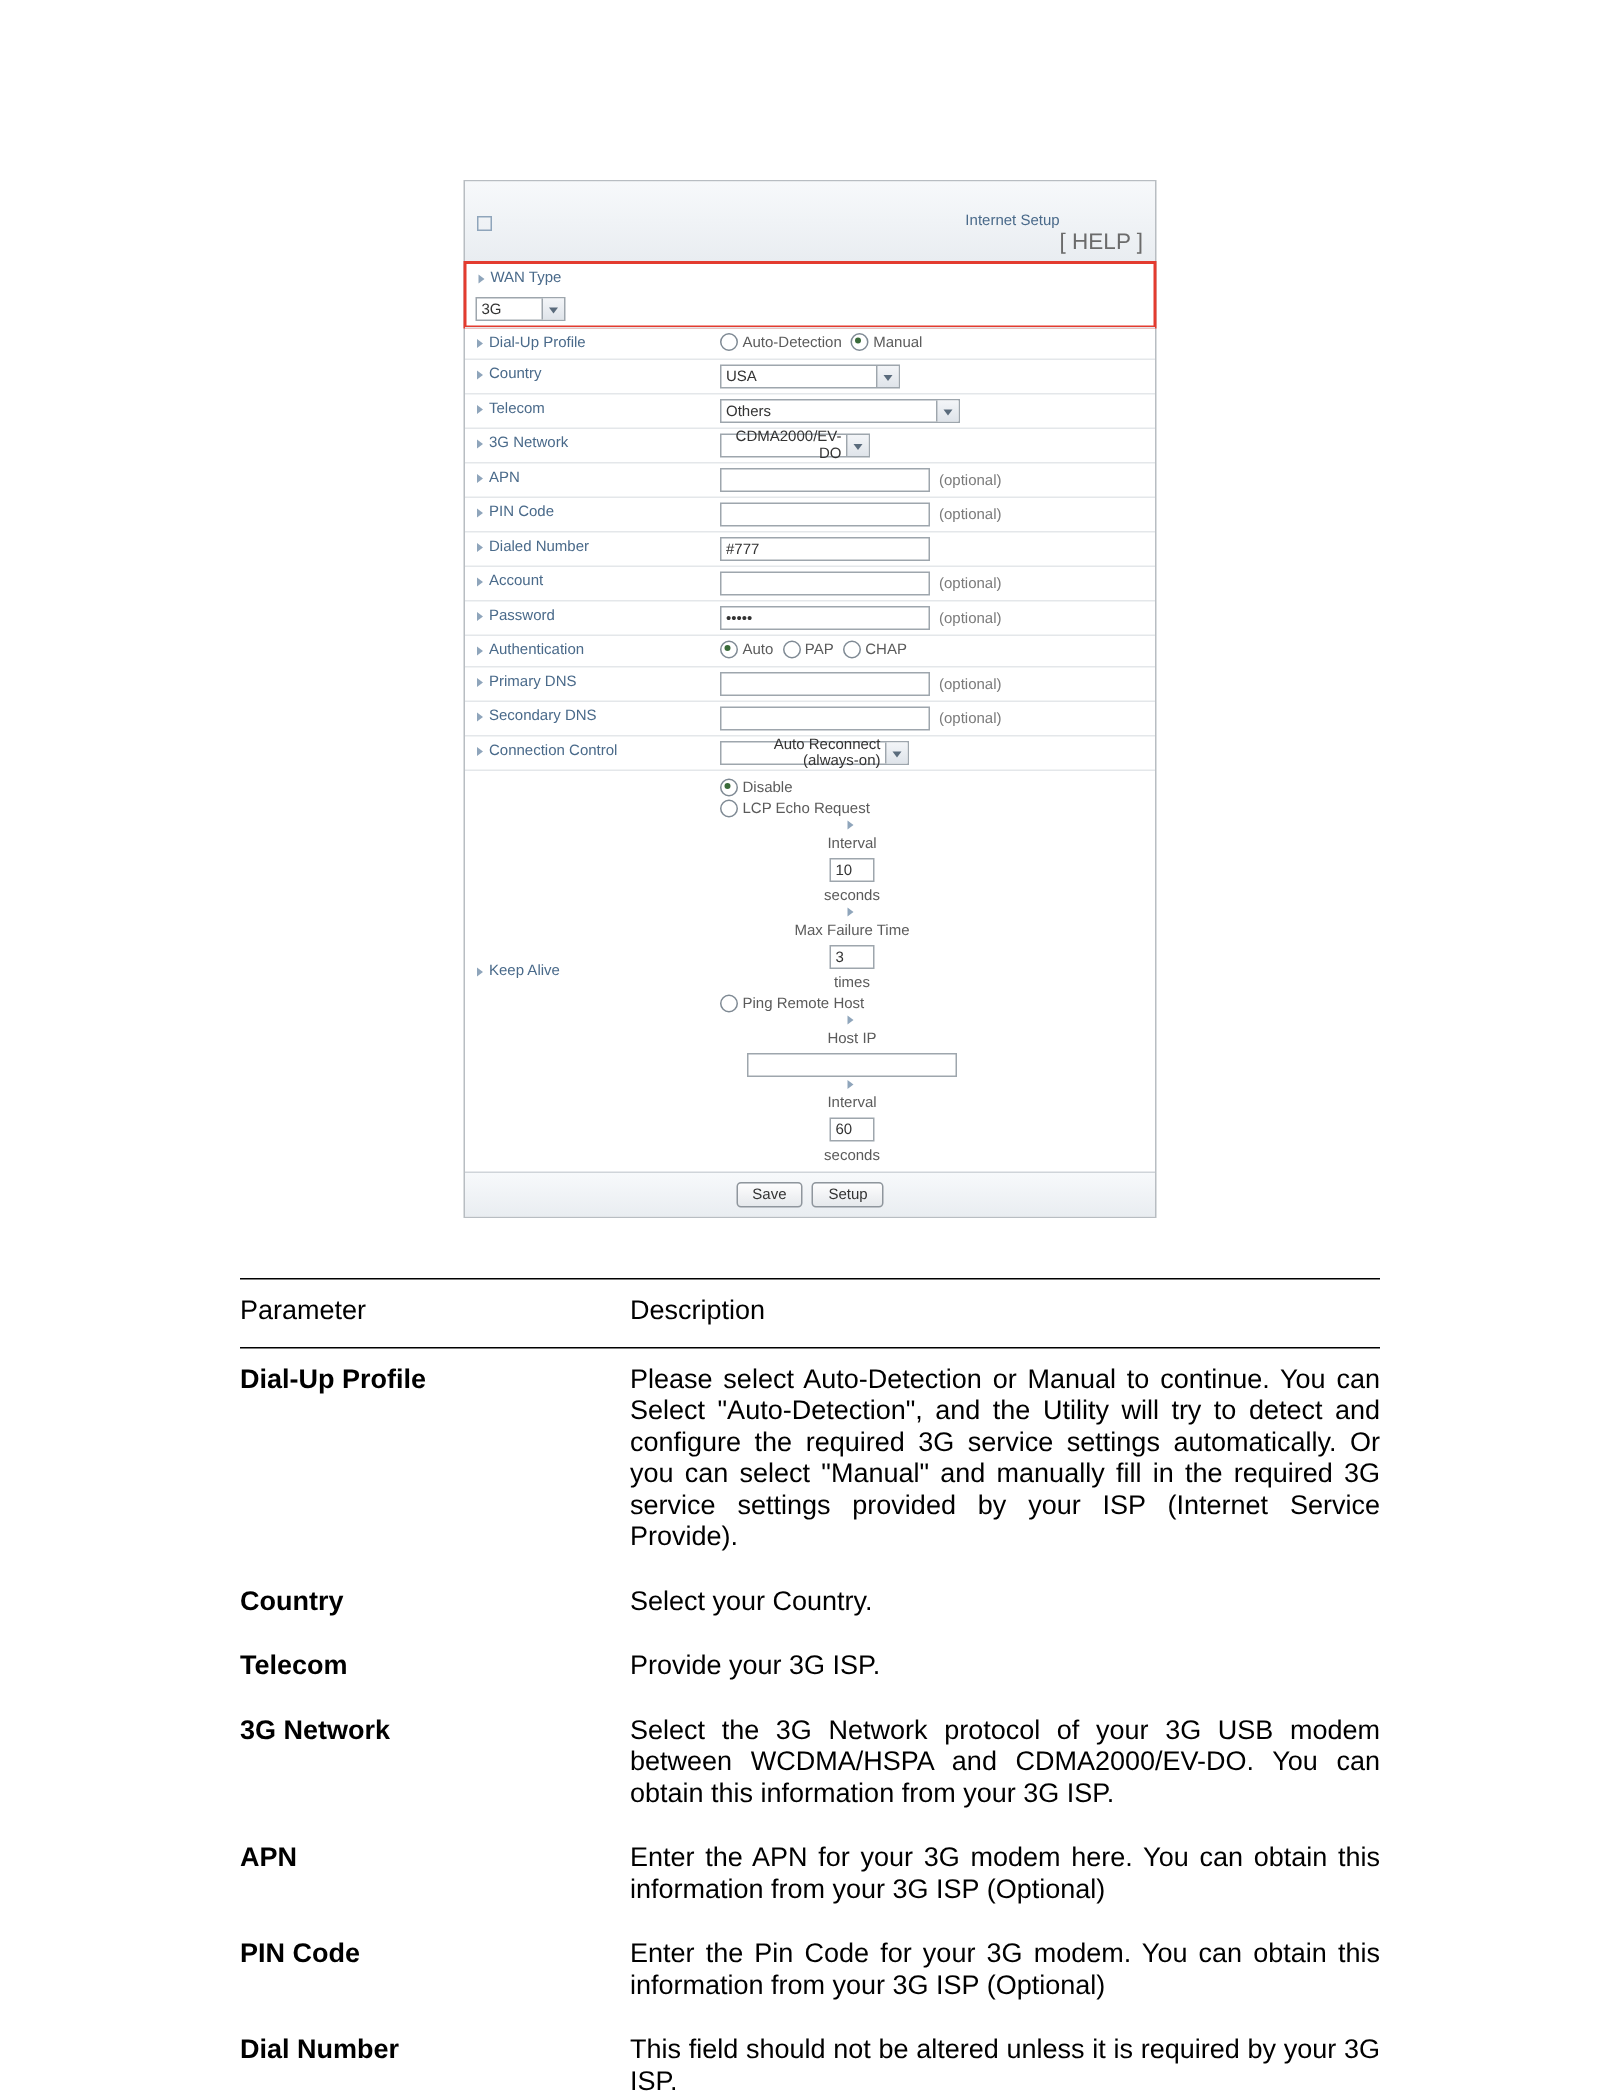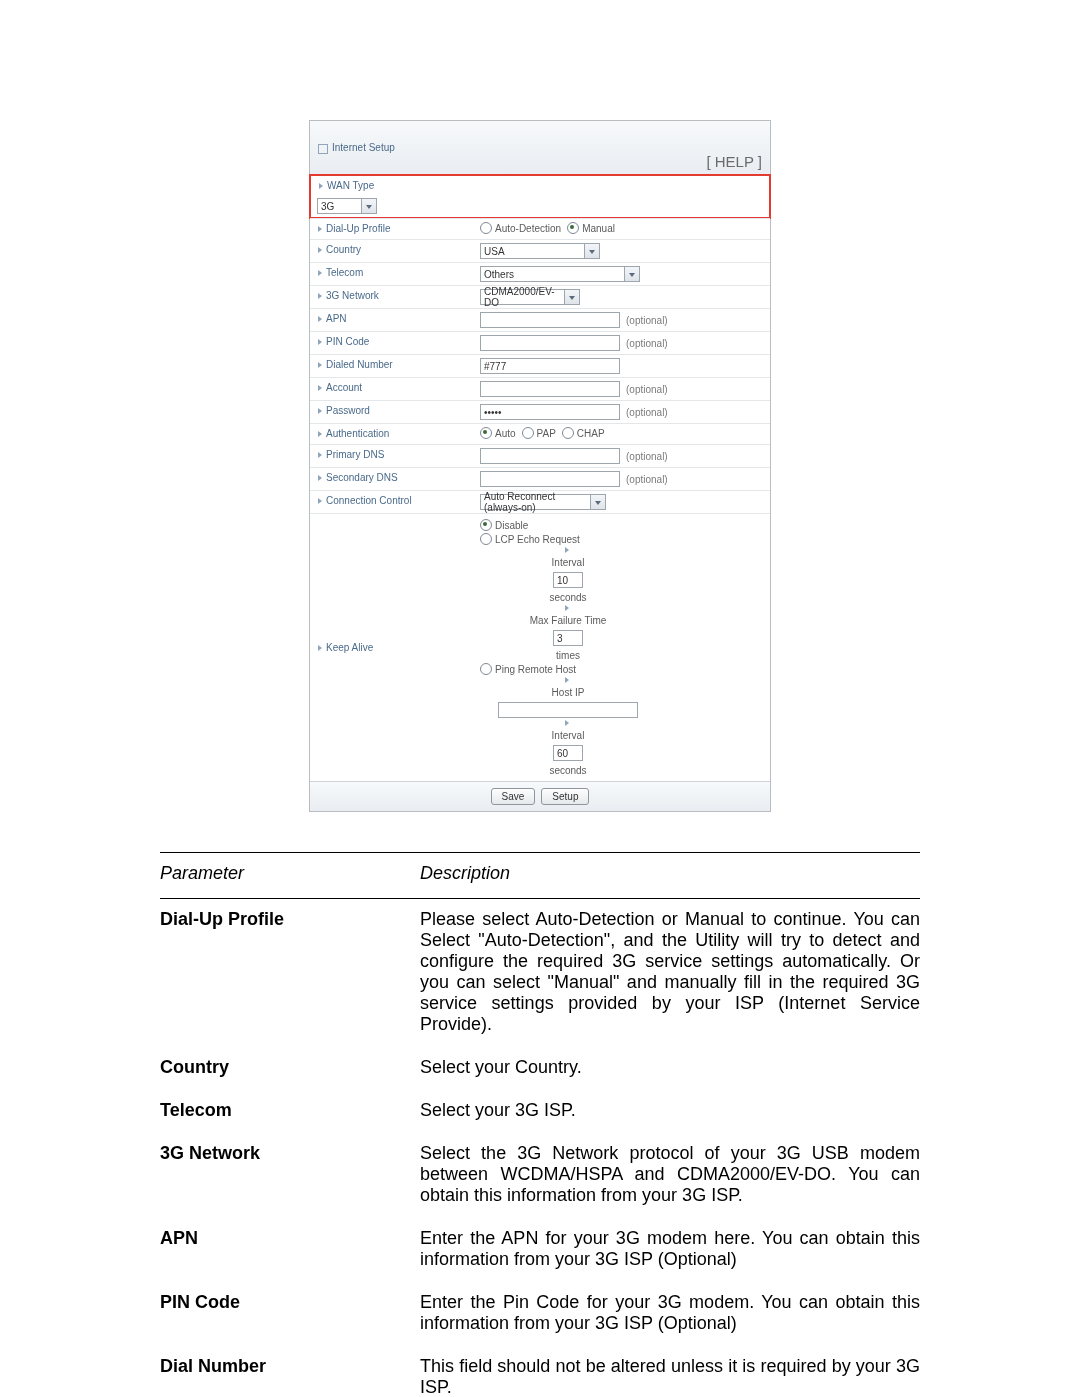--- a/index.html
+++ b/index.html
@@ -18,20 +18,21 @@
   .shot-wrap {
     padding: 120px 0 0 0;
     display: flex;
     justify-content: center;
   }
   .shot {
     width: 460px;
     font-size: 10px;
     color: #5b5b5b;
     border: 1px solid #b8bdc2;
+    text-align: right;
   }
   .shot-header, .shot-footer {
     background: linear-gradient(#f7f9fb, #e9edf1);
     border-bottom: 1px solid #cfd4d9;
     display: flex;
     align-items: center;
     padding: 4px 8px;
     min-height: 16px;
   }
   .shot-footer {
@@ -204,21 +205,21 @@
   }
   .desc-row .p {
     width: 260px;
     flex-shrink: 0;
   }
   .desc-row .d {
     flex: 1;
     text-align: justify;
   }
   .desc-row.headrow { margin-bottom: 14px; }
-  .desc-row.headrow .p, .desc-row.headrow .d { font-weight: normal; font-style: italic; }
+  .desc-row.headrow .p, .desc-row.headrow .d { font-weight: normal; }
   .bold { font-weight: bold; }
   .pagenum {
     text-align: center;
     font-size: 18px;
     margin-top: 40px;
   }
 </style>
 </head>
 <body>
 
@@ -480,21 +481,21 @@
     <div class="desc-row">
       <div class="p bold">Dial-Up Profile</div>
       <div class="d">Please select Auto-Detection or Manual to continue. You can Select "Auto-Detection", and the Utility will try to detect and configure the required 3G service settings automatically. Or you can select "Manual" and manually fill in the required 3G service settings provided by your ISP (Internet Service Provide).</div>
     </div>
     <div class="desc-row">
       <div class="p bold">Country</div>
       <div class="d">Select your Country.</div>
     </div>
     <div class="desc-row">
       <div class="p bold">Telecom</div>
-      <div class="d">Select your 3G ISP.</div>
+      <div class="d">Provide your 3G ISP.</div>
     </div>
     <div class="desc-row">
       <div class="p bold">3G Network</div>
       <div class="d">Select the 3G Network protocol of your 3G USB modem between WCDMA/HSPA and CDMA2000/EV-DO. You can obtain this information from your 3G ISP.</div>
     </div>
     <div class="desc-row">
       <div class="p bold">APN</div>
       <div class="d">Enter the APN for your 3G modem here. You can obtain this information from your 3G ISP (Optional)</div>
     </div>
     <div class="desc-row">

